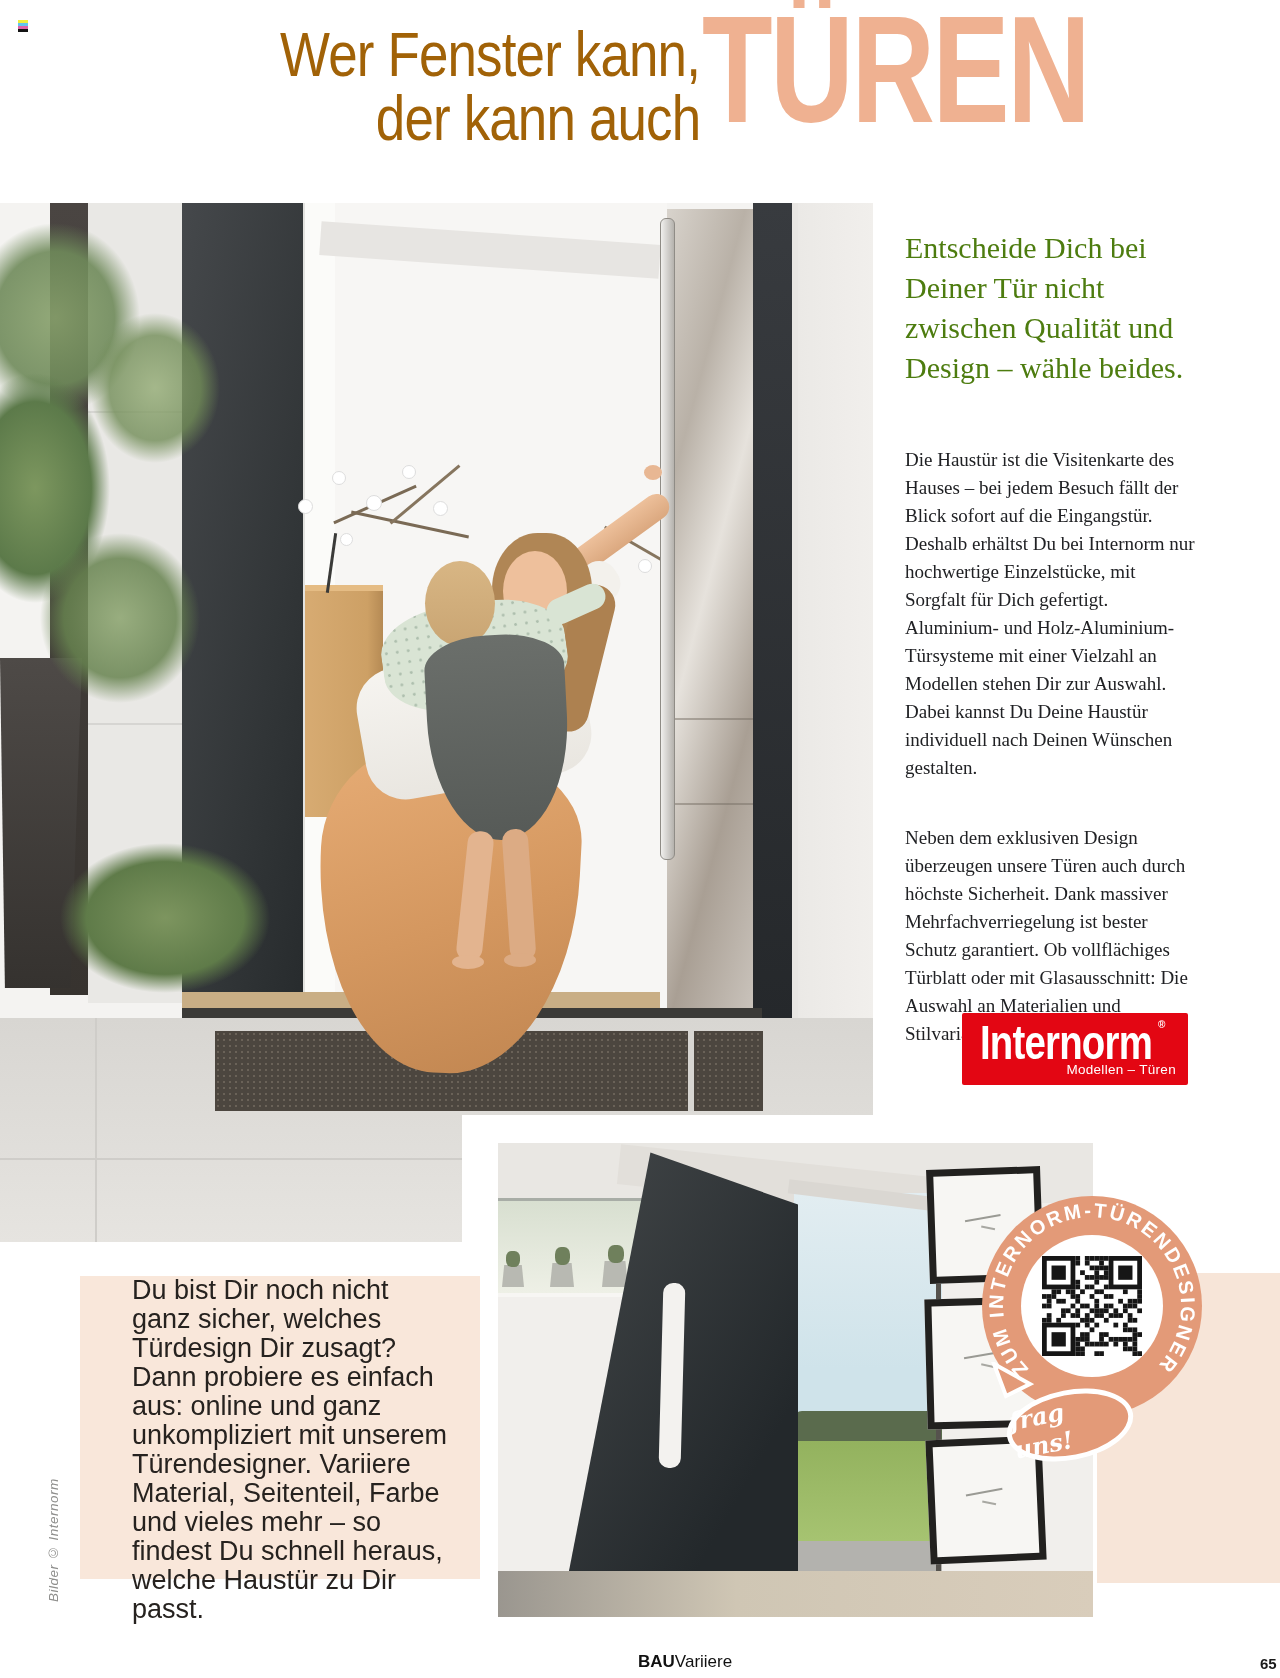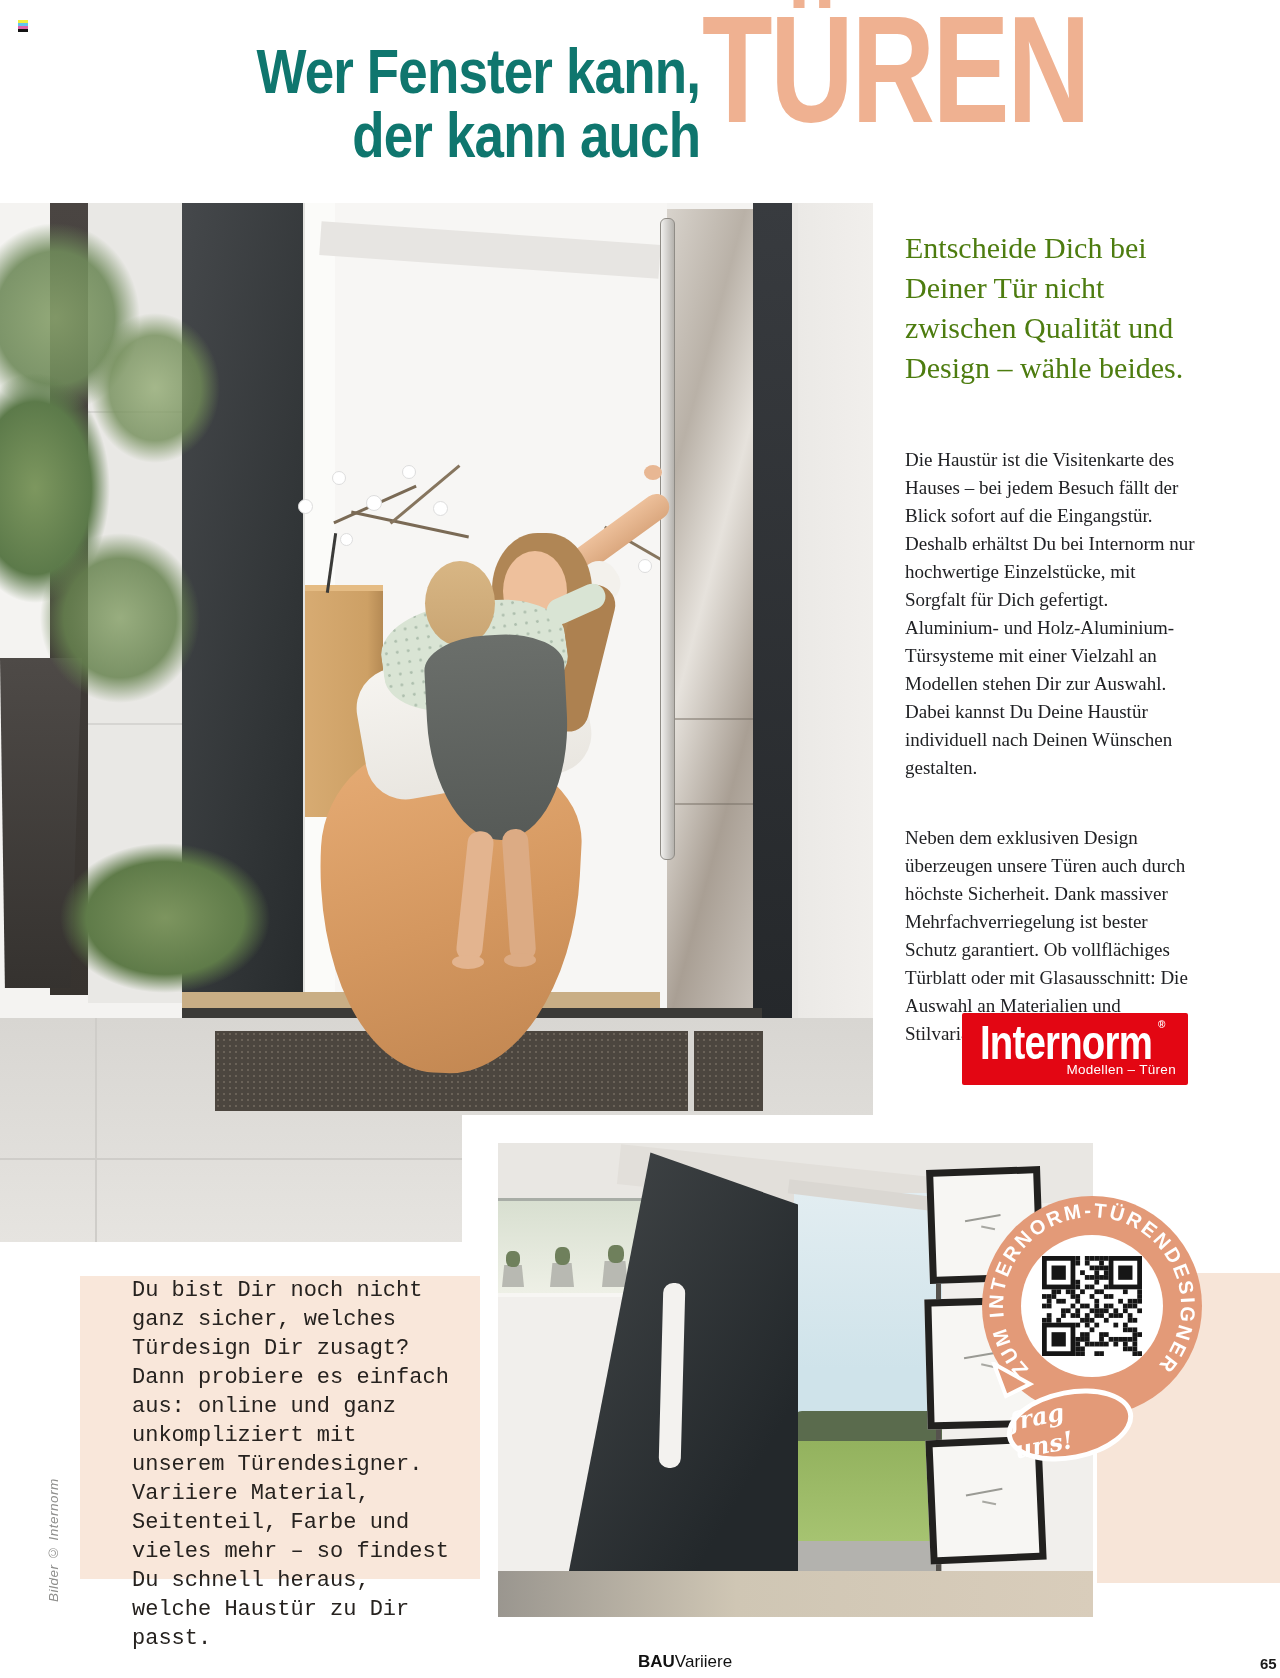--- a/index.html
+++ b/index.html
@@ -2,21 +2,21 @@
 <html><head>
 <meta charset="utf-8">
 <style>
   html,body{margin:0;padding:0;}
   body{width:1280px;height:1678px;position:relative;background:#fff;font-family:"Liberation Sans",sans-serif;overflow:hidden;}
   .abs{position:absolute;}
 
   
   .regmark{left:18px;top:20px;width:10px;height:13px;}
   .regmark div{height:3px;width:10px;}
-  .hgroup{left:0;top:39px;width:700px;text-align:right;color:#0f766e;font-weight:700;
+  .hgroup{left:0;top:22px;width:700px;text-align:right;color:#a16207;font-weight:400;
           font-size:63px;line-height:64px;letter-spacing:-1px;}
   .hgroup .squeeze{display:inline-block;transform:scaleX(.84);transform-origin:right center;white-space:nowrap;}
   .tueren{left:702px;top:-16px;font-weight:600;font-size:152px;line-height:170px;color:#efb191;
           transform:scaleX(.76);transform-origin:left top;letter-spacing:-3px;white-space:nowrap;}
 
   
   .photo1{left:0;top:203px;width:873px;height:1039px;background:#f4f3f1;overflow:hidden;}
   .photo1 *{position:absolute;}
 
   
@@ -37,21 +37,21 @@
   
   .photo2{left:498px;top:1143px;width:595px;height:474px;background:#f1efec;overflow:hidden;}
   .photo2 *{position:absolute;}
   .pframe{border:7px solid #22211f;background:#f7f6f3;}
   .pframe i{position:absolute;left:30%;top:42%;width:36%;height:2px;background:#9a9a94;transform:rotate(-8deg);}
   .pframe b{position:absolute;left:46%;top:52%;width:14%;height:2px;background:#a8a8a2;transform:rotate(14deg);}
 
   
   .infobox{left:80px;top:1276px;width:400px;height:303px;background:#f9e7da;color:#1d1d1b;}
   .infobox h3{margin:26px 30px 6px 52px;font-size:21px;font-weight:800;letter-spacing:-.2px;}
-  .infobox p{margin:0 28px 0 52px;font-family:Liberation Mono, monospace;font-size:22px;line-height:29px;color:#26221f;}
+  .infobox p{margin:0 28px 0 52px;font-family:Liberation Sans, sans-serif;font-size:27px;line-height:29px;color:#26221f;}
   .peach2{left:1097px;top:1273px;width:183px;height:310px;background:#f7e5d8;}
 
   
   .badge{left:980px;top:1194px;width:224px;height:224px;}
   .bubble{left:1006px;top:1390px;width:118px;height:60px;background:#e39a78;border:5px solid #fff;border-radius:50%;
           transform:rotate(-11deg);display:flex;align-items:center;justify-content:center;
           color:#fff;font-style:italic;font-weight:700;font-size:24px;font-family:"DejaVu Serif",serif;}
   .tail{left:990px;top:1362px;}
 
   

